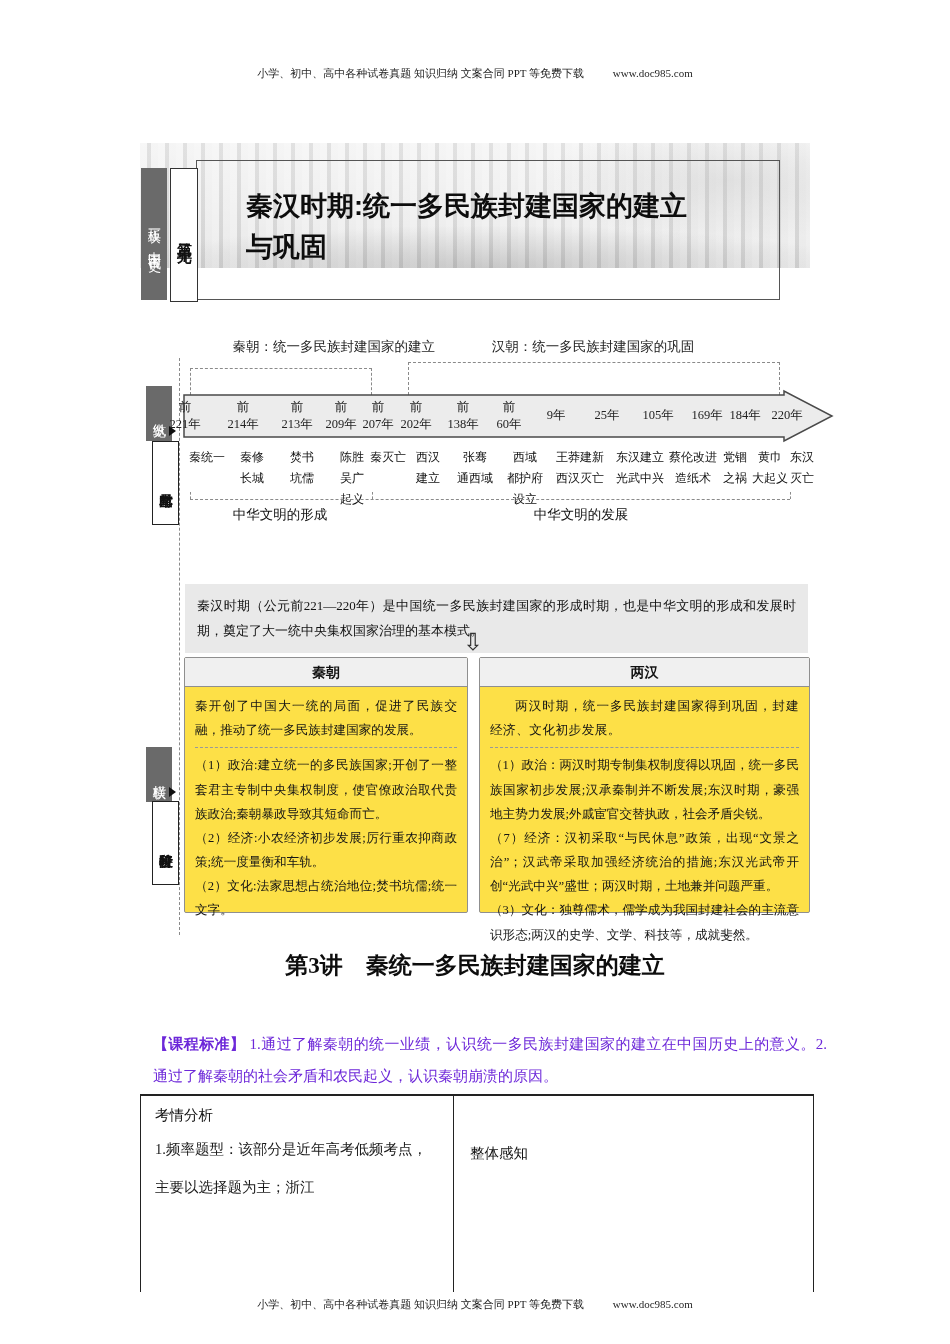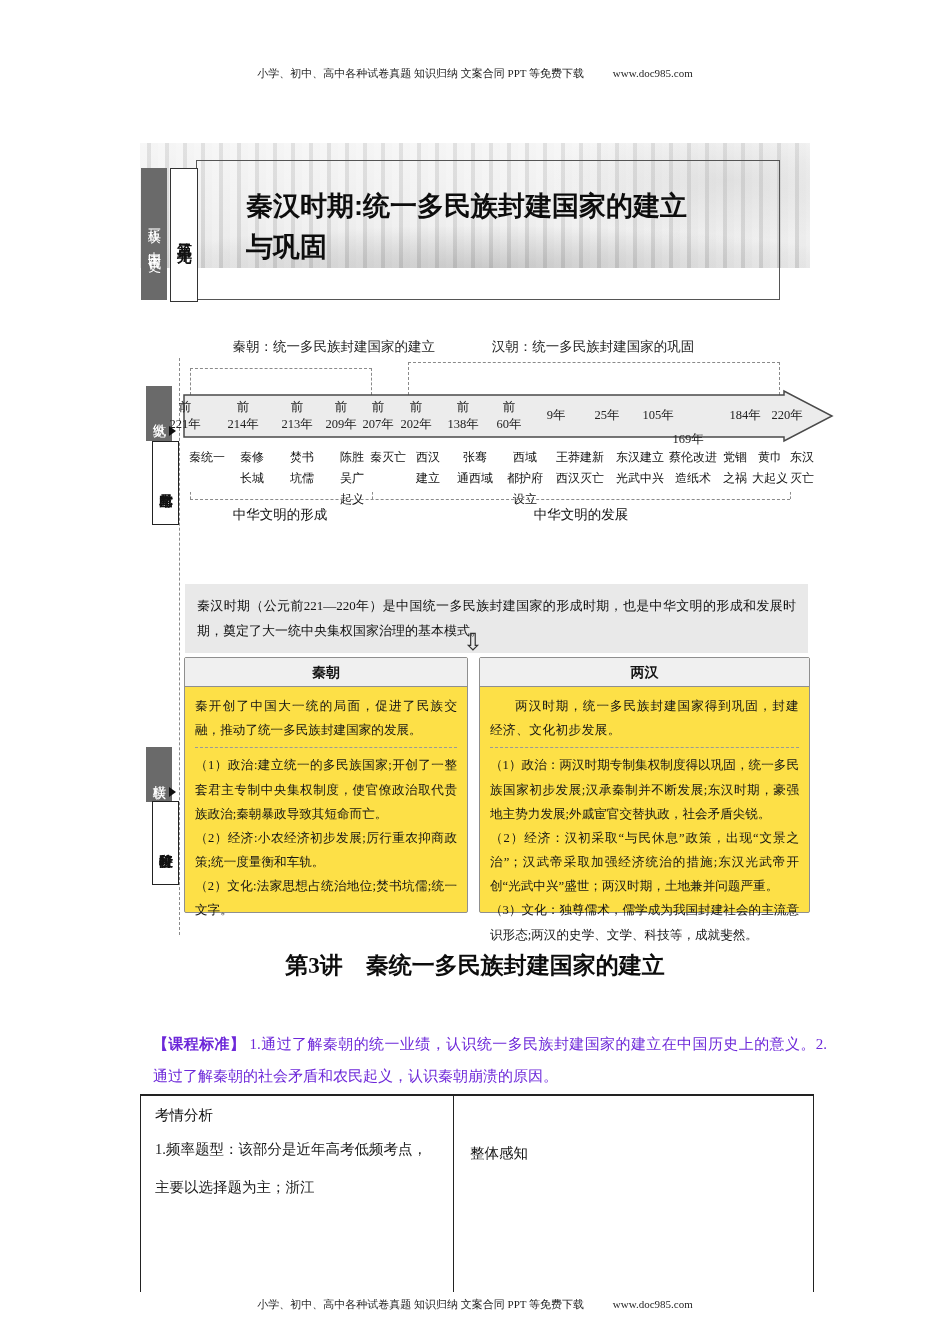--- a/index.html
+++ b/index.html
@@ -152,21 +152,21 @@
       </div>
       <div class="tl-date" style="left: 388px;">
         <div>9年</div>
       </div>
       <div class="tl-date" style="left: 439px;">
         <div>25年</div>
       </div>
       <div class="tl-date" style="left: 490px; align-items: center;">
         <div>105年</div>
       </div>
-      <div class="tl-date" style="left: 520px; margin-top: 24px;">
+      <div class="tl-date" style="left: 539px;">
         <div>169年</div>
       </div>
       <div class="tl-date" style="left: 577px;">
         <div>184年</div>
       </div>
       <div class="tl-date" style="left: 619px;">
         <div>220年</div>
       </div>
     </div>
   <div class="abs tl-events">
@@ -250,21 +250,21 @@
       <p>（2）经济:小农经济初步发展;厉行重农抑商政策;统一度量衡和车轨。</p>
       <p>（2）文化:法家思想占统治地位;焚书坑儒;统一文字。</p>
     </div>
   </div>
 
   <div class="abs stage-box han-box">
     <div class="hd">两汉</div>
     <div class="bd">
       <div class="intro indent">两汉时期，统一多民族封建国家得到巩固，封建经济、文化初步发展。</div>
       <p>（1）政治：两汉时期专制集权制度得以巩固，统一多民族国家初步发展;汉承秦制并不断发展;东汉时期，豪强地主势力发展;外戚宦官交替执政，社会矛盾尖锐。</p>
-      <p>（2）经济：汉初采取“与民休息”政策，出现“文景之治”；汉武帝采取加强经济统治的措施;东汉光武帝开创“光武中兴”盛世；两汉时期，土地兼并问题严重。</p>
+      <p>（7）经济：汉初采取“与民休息”政策，出现“文景之治”；汉武帝采取加强经济统治的措施;东汉光武帝开创“光武中兴”盛世；两汉时期，土地兼并问题严重。</p>
       <p>（3）文化：独尊儒术，儒学成为我国封建社会的主流意识形态;两汉的史学、文学、科技等，成就斐然。</p>
     </div>
   </div>
 
   <div class="abs lecture-title">第3讲　秦统一多民族封建国家的建立</div>
   <div class="abs standard">
     <span class="lbl">【课程标准】</span>
     <span>1.通过了解秦朝的统一业绩，认识统一多民族封建国家的建立在中国历史上的意义。2.　通过了解秦朝的社会矛盾和农民起义，认识秦朝崩溃的原因。</span>
   </div>
 

